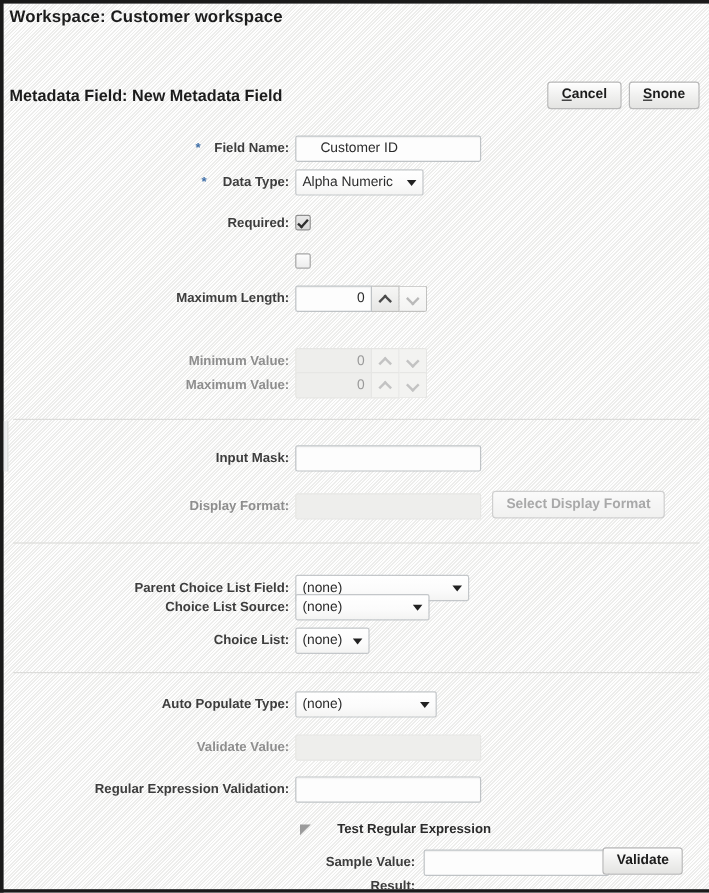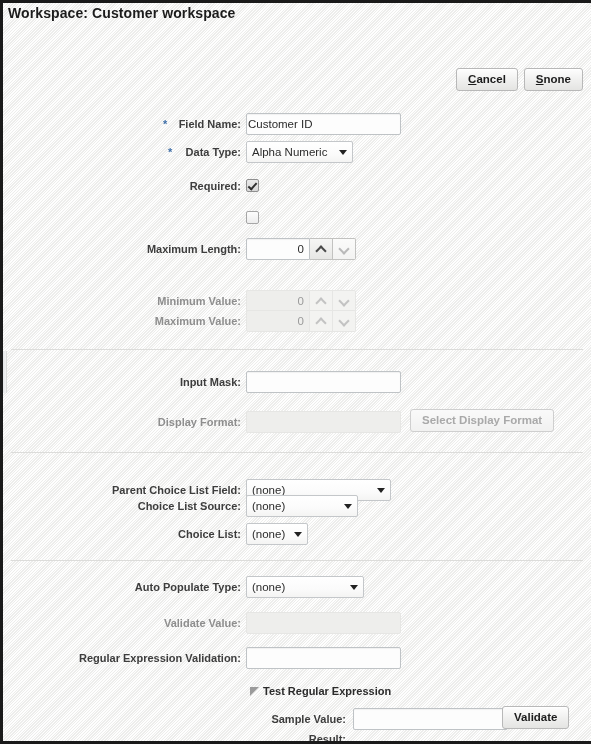--- a/index.html
+++ b/index.html
@@ -125,21 +125,21 @@
   }
   .ctrl {
     position: absolute;
     left: 243px;
   }
 
   
   .input {
     box-sizing: border-box;
     height: 22px;
-    padding: 0 1px;
+    padding: 0 20px;
     font-family: "Liberation Sans", sans-serif;
     font-size: 11.5px;
     color: #2b2b2b;
     line-height: 20px;
     border: 1px solid #bfc3c6;
     border-radius: 2px;
     background: #fdfdfd;
     box-shadow: 0 1px 1px rgba(0,0,0,0.05) inset;
     overflow: hidden;
     white-space: nowrap;
@@ -282,21 +282,21 @@
     width: 3px;
     background: linear-gradient(to right, #e3e5e7, #f2f3f3);
     border-right: 1px solid #dadbda;
   }
 
   
   .disclosure {
     position: absolute;
     display: flex;
     align-items: center;
-    gap: 4px;
+    gap: 22px;
   }
   .disclosure .tri {
     width: 0; height: 0;
     border-top: 9px solid #9b9b9b;
     border-right: 9px solid transparent;
   }
   .disclosure .dlabel {
     font-size: 11px;
     font-weight: bold;
     color: #2b2b2b;
@@ -304,20 +304,21 @@
   }
 </style>
 </head>
 <body>
 
 <div id="page">
 
   <div id="workspace-title">Workspace: Customer workspace</div>
 
   <div id="form-header">
+    <div id="form-title">Metadata Field: New Metadata Field</div>
     <div id="header-buttons">
       <div class="btn"><span class="ak">C</span><span>ancel</span></div>
       <div class="btn"><span class="ak">S</span><span>none</span></div>
     </div>
   </div>
 
   <div class="row" style="top:110px;">
     <div class="req-star" style="left:160px; top:2px;">*</div>
     <div class="label">Field Name:</div>
     <div class="ctrl">

